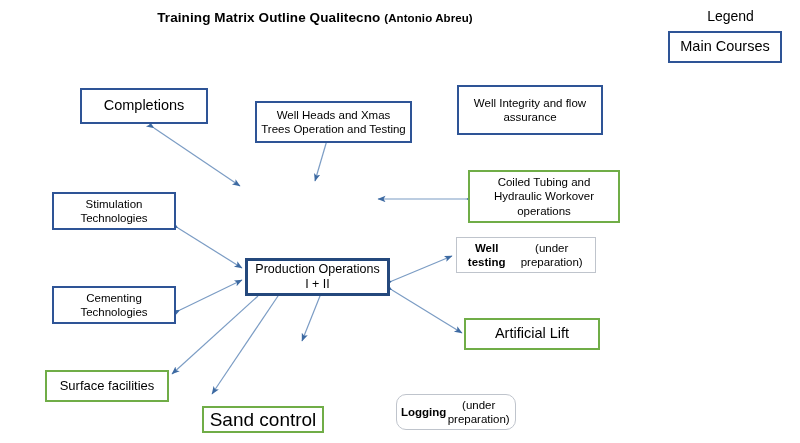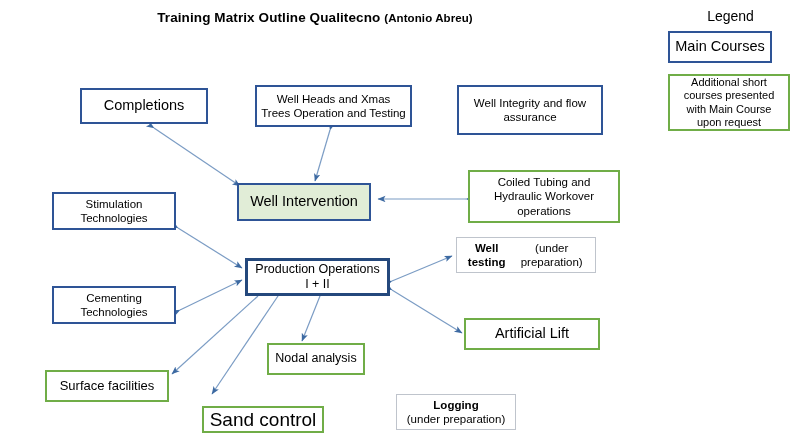--- a/index.html
+++ b/index.html
@@ -115,35 +115,32 @@
       <line x1="320" y1="296" x2="302" y2="341"></line>
       <line x1="278" y1="296" x2="212" y2="394"></line>
       <line x1="258" y1="296" x2="172" y2="374"></line>
     </g>
   </svg>
 
   <div class="node blue" style="left:80px; top:88px; width:128px; height:36px; font-size:14.5px;">
     <span class="txt">Completions</span>
   </div>
 
-  <div class="node blue" style="left:255px; top:85px; width:157px; height:42px; font-size:11.5px;">
+  <div class="node blue" style="left:255px; top:101px; width:157px; height:42px; font-size:11.5px;">
     <span class="txt">Well Heads and Xmas Trees Operation and Testing</span>
   </div>
 
   <div class="node blue" style="left:457px; top:85px; width:146px; height:50px; font-size:11.5px;">
     <span class="txt">Well Integrity and flow assurance</span>
   </div>
 
   <div class="node green" style="left:468px; top:170px; width:152px; height:53px; font-size:11.5px;text-align:center;">
     <span class="txt">Coiled Tubing and Hydraulic Workover operations</span>
   </div>
 
-  <div class="node blue fill-green" style="left:237px; top:183px; width:134px; height:38px; font-size:14.5px;">
-    <span class="txt">Well Intervention</span>
-  </div>
 
   <div class="node blue" style="left:52px; top:286px; width:124px; height:38px; font-size:11.5px;">
     <span class="txt">Cementing Technologies</span>
   </div>
 
   <div class="node blue" style="left:52px; top:192px; width:124px; height:38px; font-size:11.5px;">
     <span class="txt">Stimulation Technologies</span>
   </div>
 
   <div class="node blue-thick" style="left:245px; top:258px; width:145px; height:38px; font-size:12.5px;">
@@ -152,40 +149,34 @@
 
   <div class="node gray two-line" style="left:456px; top:237px; width:140px; height:36px; font-size:11.5px; flex-direction:row;">
     <span class="txt bold">Well testing</span>
     <span class="txt l2">(under preparation)</span>
   </div>
 
   <div class="node green" style="left:464px; top:318px; width:136px; height:32px; font-size:14.5px;">
     <span class="txt">Artificial Lift</span>
   </div>
 
-  <div class="node green" style="left:267px; top:343px; width:98px; height:32px; font-size:12.5px;">
-    <span class="txt">Nodal analysis</span>
-  </div>
 
   <div class="node green" style="left:45px; top:370px; width:124px; height:32px; font-size:13px;">
     <span class="txt">Surface facilities</span>
   </div>
 
   <div class="node green" style="left:202px; top:406px; width:122px; height:27px; font-size:19px;">
     <span class="txt">Sand control</span>
   </div>
 
-  <div class="node gray two-line" style="left:396px; top:394px; width:120px; height:36px; font-size:11.5px; flex-direction:column;">
+  <div class="node gray two-line" style="left:396px; top:394px; width:120px; height:36px; font-size:11.5px; flex-direction:row;border-radius:10px;">
     <span class="txt bold">Logging</span>
     <span class="txt l2">(under preparation)</span>
   </div>
 
   <div id="legend-title">Legend</div>
 
-  <div class="node blue" style="left:668px; top:31px; width:104px; height:32px; font-size:14.5px;">
+  <div class="node blue" style="left:668px; top:31px; width:114px; height:32px; font-size:14.5px;">
     <span class="txt">Main Courses</span>
   </div>
 
-  <div class="node green" style="left:668px; top:74px; width:122px; height:57px; font-size:11px;">
-    <span class="txt">Additional short courses presented with Main Course upon request</span>
-  </div>
 
 </div>
 
 </body></html>

